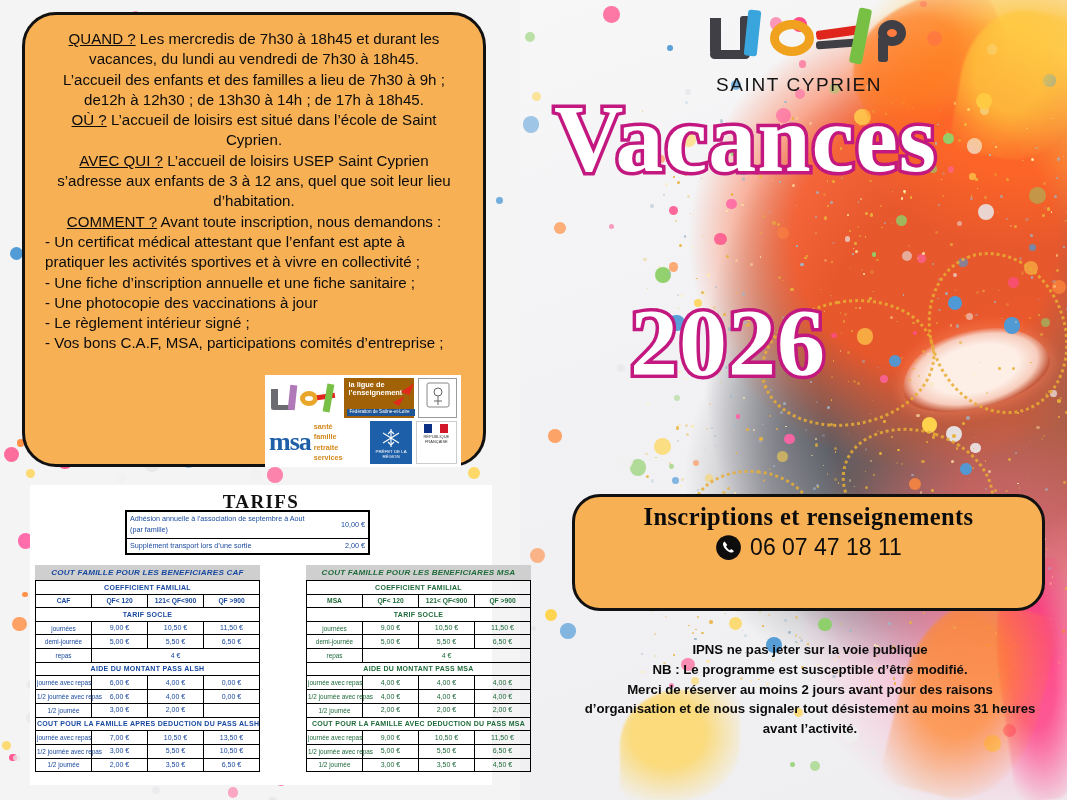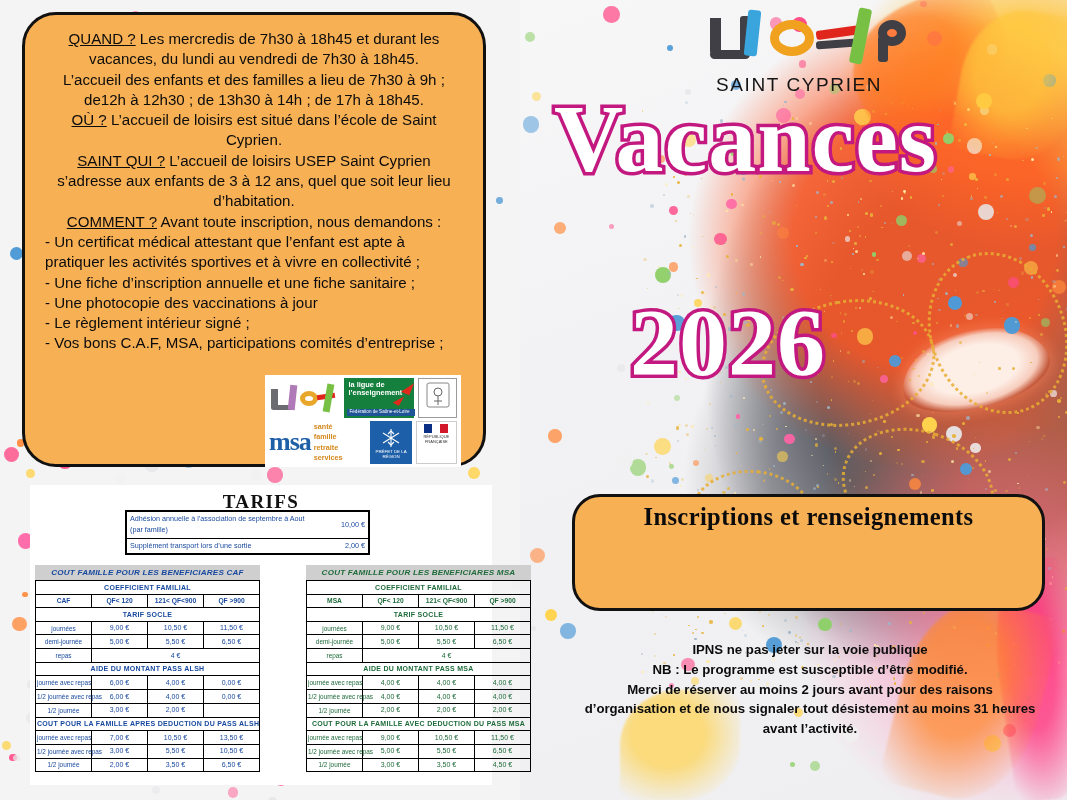--- a/index.html
+++ b/index.html
@@ -64,21 +64,21 @@
     position:absolute;left:240px;top:360px;width:196px;height:92px;
     background:#fff;box-sizing:border-box;padding:3px 4px;
     display:flex;flex-direction:column;gap:3px;
   }
   .logos-row{display:flex;gap:4px;height:43px;align-items:center;}
   .mini{box-sizing:border-box;}
   .mini-usep{
     width:74px;height:30px;position:relative;overflow:hidden;
   }
   .mini-ligue{
-    width:72px;height:40px;background:#15803d;color:#fff;position:relative;
+    width:72px;height:40px;background:#a16207;color:#fff;position:relative;
     font-size:7.4px;line-height:1.05;padding:3px 4px;box-sizing:border-box;font-weight:bold;
   }
   .mini-ligue .sub{position:absolute;left:3px;bottom:2px;font-size:4.6px;font-weight:normal;
      background:#1e5596;padding:1px 2px;white-space:nowrap;overflow:hidden;width:64px;}
   .mini-ligue .arrow{position:absolute;right:2px;top:3px;width:0;height:0;
      border-left:9px solid transparent;border-bottom:13px solid #e02a1b;transform:rotate(22deg);}
   .mini-ligue .arrow2{position:absolute;right:12px;top:16px;width:0;height:0;
      border-left:7px solid transparent;border-bottom:11px solid #e02a1b;transform:rotate(30deg);}
   .mini-crest{width:40px;height:40px;border:1px solid #9a9a9a;background:#fff;
      display:flex;align-items:center;justify-content:center;}
@@ -1142,21 +1142,21 @@
       <div class="usep-stroke" style="left:174px;top:30px;width:10px;height:26px;background:#3f3f45;"></div>
     </div>
     <div class="usep-city">SAINT CYPRIEN</div>
   </div>
 
   <div class="info-panel">
     <div class="info-text">
       <p><span class="lead">QUAND ?</span><span> Les mercredis de 7h30 à 18h45 et durant les vacances, du lundi au vendredi de 7h30 à 18h45.</span></p>
       <p><span>L’accueil des enfants et des familles a lieu de 7h30 à 9h ; de12h à 12h30 ; de 13h30 à 14h ; de 17h à 18h45.</span></p>
       <p><span class="lead">OÙ ?</span><span> L’accueil de loisirs est situé dans l’école de Saint Cyprien.</span></p>
-      <p><span class="lead">SAINT QUI ?</span><span> L’accueil de loisirs USEP Saint Cyprien s’adresse aux enfants de 3 à 12 ans, quel que soit leur lieu d’habitation.</span></p>
+      <p><span class="lead">AVEC QUI ?</span><span> L’accueil de loisirs USEP Saint Cyprien s’adresse aux enfants de 3 à 12 ans, quel que soit leur lieu d’habitation.</span></p>
       <p><span class="lead">COMMENT ?</span><span> Avant toute inscription, nous demandons :</span></p>
       <p class="left">- Un certificat médical attestant que l’enfant est apte à pratiquer les activités sportives et à vivre en collectivité ;</p>
       <p class="left">- Une fiche d’inscription annuelle et une fiche sanitaire ;</p>
       <p class="left">- Une photocopie des vaccinations à jour</p>
       <p class="left">- Le règlement intérieur signé ;</p>
       <p class="left">- Vos bons C.A.F, MSA, participations comités d’entreprise ;</p>
     </div>
 
     <div class="logos-block">
       <div class="logos-row">
@@ -1214,20 +1214,27 @@
     </div>
   </div>
 
   <div class="title-wrap">
     <div class="big-title t1">Vacances</div>
     <div class="big-title t3">2026</div>
   </div>
 
   <div class="contact-box">
     <div class="contact-title">Inscriptions et renseignements</div>
+    <div class="contact-line phone">
+      <svg class="ico" viewBox="0 0 24 24">
+        <circle cx="12" cy="12" r="11" fill="#0d0d0d"></circle>
+        <path d="M8.6 6.6c-1.2.6-1.8 1.8-1.4 3.2.8 3 3.4 5.7 6.4 6.6 1.4.4 2.6-.2 3.2-1.4l-2.4-1.6-1.4 1.1c-1.3-.8-2.5-2-3.2-3.3l1.1-1.4z" fill="#fff"></path>
+      </svg>
+      <span>06 07 47 18 11</span>
+    </div>
   </div>
 
   <div class="notice">
     <div>IPNS ne pas jeter sur la voie publique</div>
     <div>NB : Le programme est susceptible d’être modifié.</div>
     <div>Merci de réserver au moins 2 jours avant pour des raisons</div>
     <div>d’organisation et de nous signaler tout désistement au moins 31 heures</div>
     <div>avant l’activité.</div>
   </div>
 

